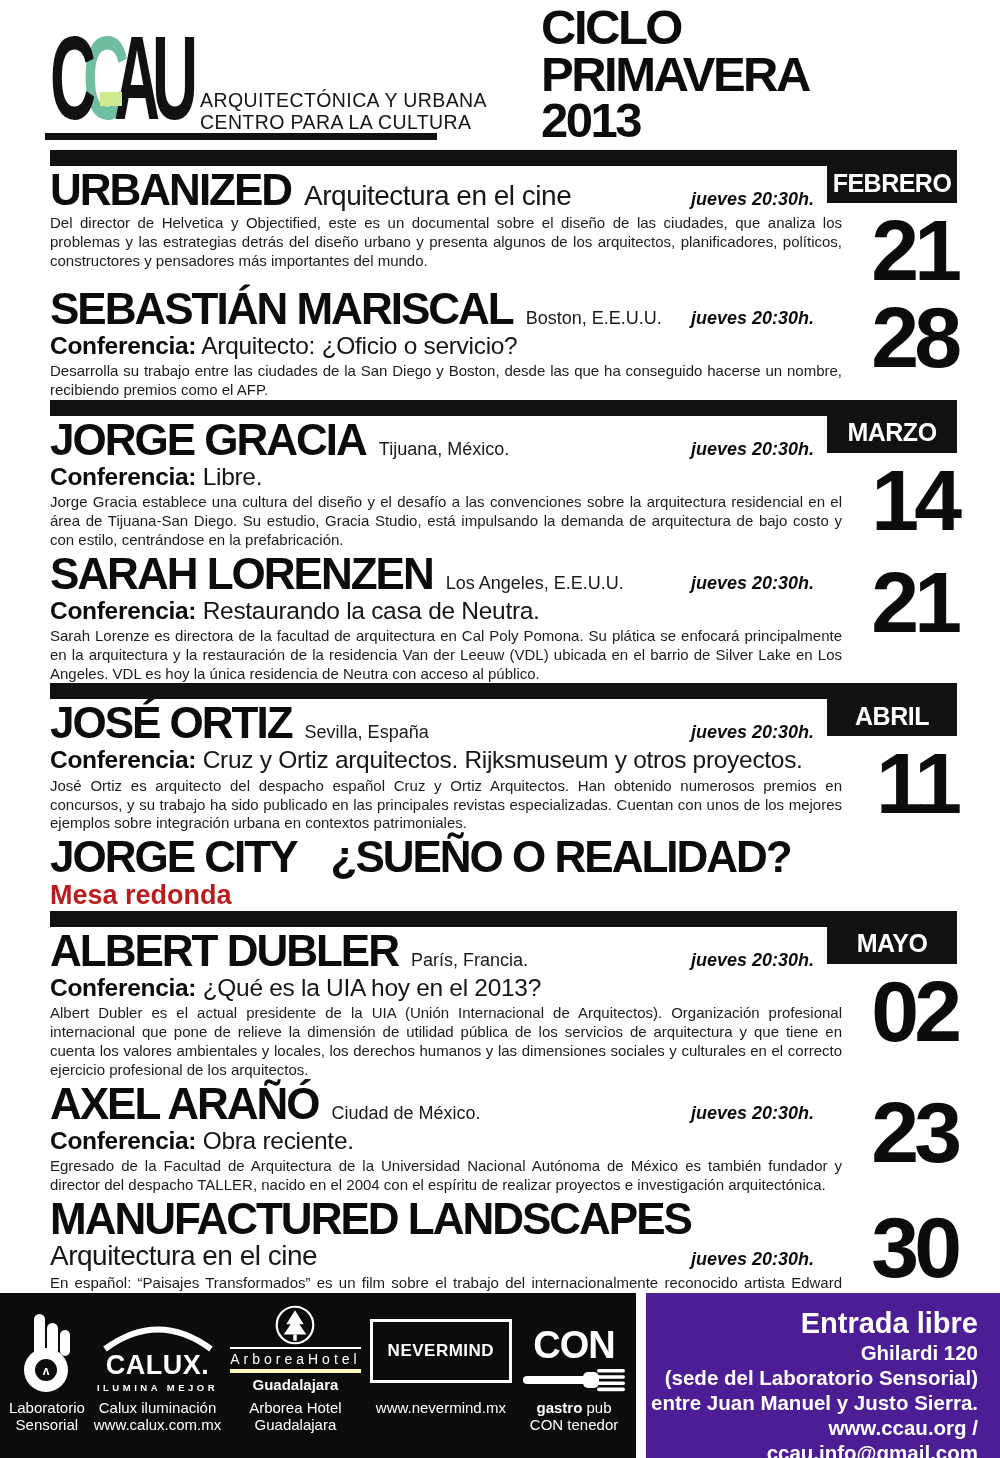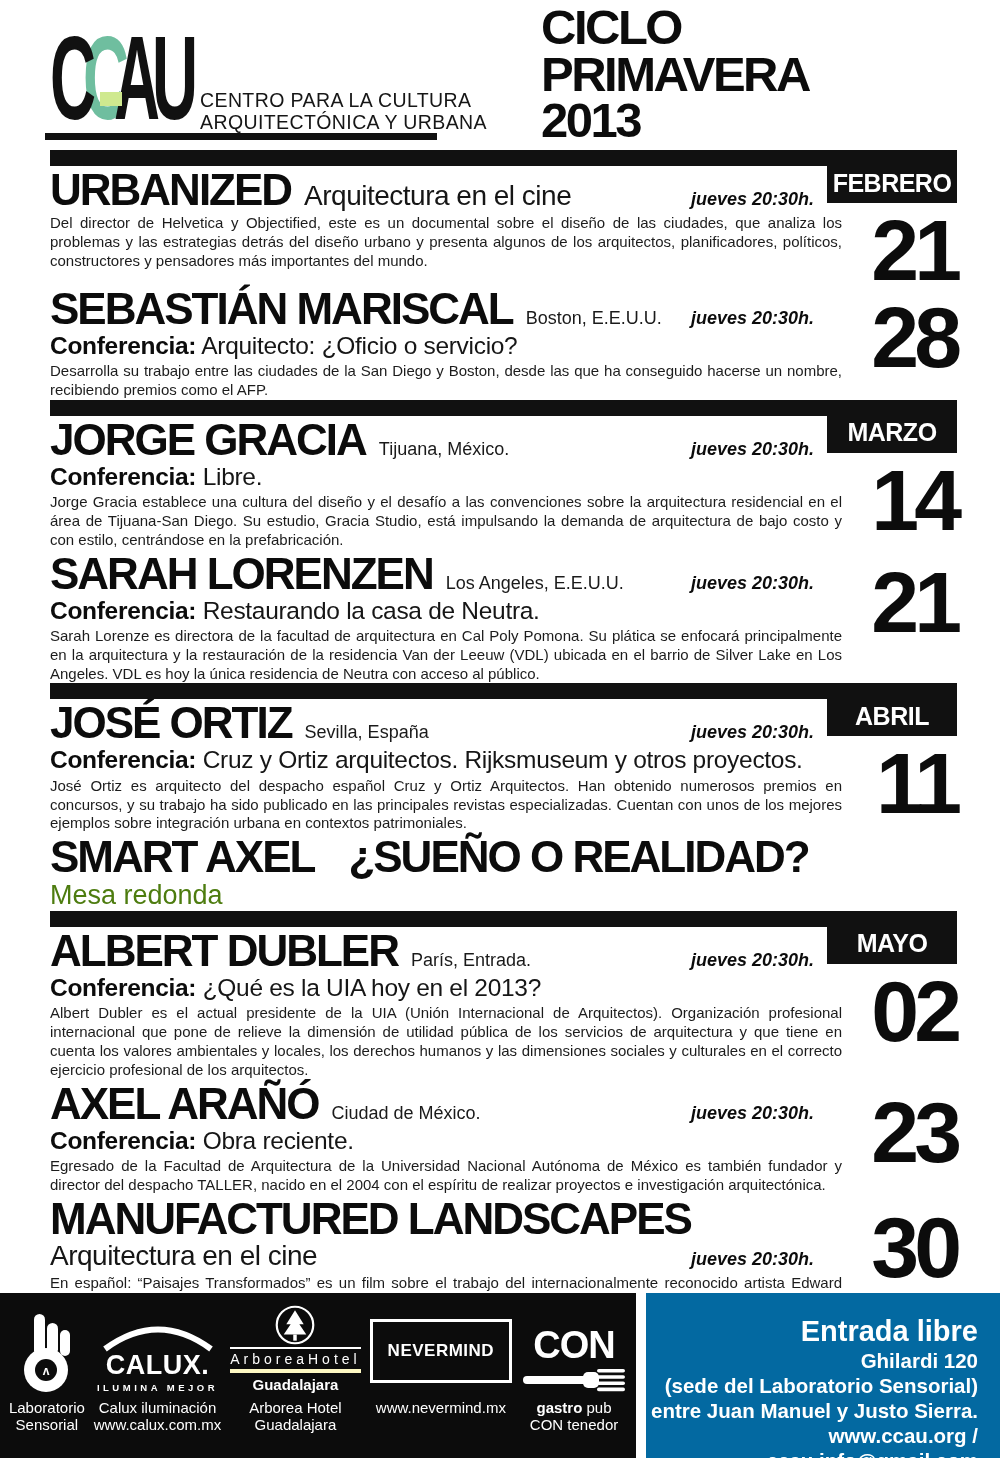--- a/index.html
+++ b/index.html
@@ -44,63 +44,63 @@
     line-height:.80;padding-top:14px;color:#0c0c0c;
   }
   .has-month .event-date{padding-top:46px;}
   .title-row{display:flex;align-items:baseline;gap:13px;}
   .t-name{margin:0;font-size:44px;font-weight:700;letter-spacing:-2px;line-height:.9;white-space:nowrap;color:#0c0c0c;}
   .t-sub{font-size:28px;letter-spacing:-.5px;color:#161616;white-space:nowrap;}
   .t-loc{font-size:18px;color:#1a1a1a;white-space:nowrap;}
   .t-time{margin-left:auto;margin-right:28px;font-size:18px;font-weight:700;font-style:italic;white-space:nowrap;color:#0c0c0c;}
   .conf-row{font-size:24.5px;letter-spacing:-.3px;line-height:1.15;margin-top:3px;color:#161616;}
   .conf-label{font-weight:700;color:#0c0c0c;}
-  .sub-bold{font-size:27px;font-weight:400;margin-top:3px;color:#4d7c0f;}
+  .sub-bold{font-size:27px;font-weight:700;margin-top:3px;color:#b91c1c;}
   .desc{width:792px;margin:2px 0 0;font-size:15px;line-height:1.26;text-align:justify;color:#1c1c1c;}
   .subtitle-row{display:flex;align-items:baseline;margin-top:2px;}
 
   
   .footer{position:absolute;left:0;top:1293px;width:1000px;height:165px;display:flex;background:#fff;}
   .footer-left{
     width:636px;background:#0c0c0c;color:#fff;box-sizing:border-box;
     display:flex;justify-content:space-evenly;align-items:flex-start;padding-top:12px;
   }
   .sponsor{text-align:center;}
   .sponsor-logo{height:88px;display:flex;flex-direction:column;align-items:center;justify-content:flex-end;}
   .sponsor-caption{font-size:15px;line-height:1.15;margin-top:6px;color:#fff;}
   .calux-word{font-size:27px;font-weight:700;letter-spacing:.5px;line-height:1;}
   .calux-sub{font-size:9.5px;font-weight:700;letter-spacing:3.5px;margin-top:3px;}
   .arborea-word{font-size:14px;letter-spacing:4px;border-top:2px solid #fff;border-bottom:4px solid #fef9c3;padding:2px 0;margin-top:2px;}
   .arborea-sub{font-size:15px;font-weight:700;margin-top:3px;}
   .nevermind-box{border:3px solid #fff;padding:19px 15px;font-size:17px;font-weight:700;letter-spacing:.5px;margin-bottom:10px;}
   .con-word{font-size:38px;font-weight:700;letter-spacing:-1px;line-height:.9;}
   .footer-right{
-    flex:1;margin-left:10px;background:#0369a1;color:#fff;text-align:right;
-    box-sizing:border-box;padding:22px 22px 0 0;
+    flex:1;margin-left:10px;background:#4c1d95;color:#fff;text-align:right;
+    box-sizing:border-box;padding:14px 22px 0 0;
   }
   .fr-title{font-size:29px;font-weight:700;line-height:1.15;}
   .fr-line{font-size:20.5px;font-weight:700;line-height:1.22;}
   .b{font-weight:700;}
 </style>
 </head>
 <body>
 
 <div class="content">
   <div class="pad">
 
     <div class="header">
       <div class="logo">
         <span class="cc-letter blk" style="left:0">C</span>
         <span class="cc-letter teal" style="left:33px">C</span>
         <span class="cc-letter blk" style="left:64px">A</span>
         <span class="cc-letter blk" style="left:102px">U</span>
         <span class="cc-lime"></span>
         <div class="tagline">
+          <div>ARQUITECTÓNICA Y URBANA</div>
           <div>CENTRO PARA LA CULTURA</div>
-          <div>ARQUITECTÓNICA Y URBANA</div>
         </div>
         <div class="logo-underline"></div>
       </div>
       <div class="header-title">
         <div>CICLO PRIMAVERA</div>
         <div>2013</div>
       </div>
     </div>
 
     <div class="month-divider">
@@ -187,36 +187,36 @@
           <span>Cruz y Ortiz arquitectos. Rijksmuseum y otros proyectos.</span>
         </div>
         <p class="desc">José Ortiz es arquitecto del despacho español Cruz y Ortiz Arquitectos. Han obtenido numerosos premios en concursos, y su trabajo ha sido publicado en las principales revistas especializadas. Cuentan con unos de los mejores ejemplos sobre integración urbana en contextos patrimoniales.</p>
       </div>
       <div class="event-date">11</div>
     </section>
 
     <section class="event">
       <div class="event-main">
         <div class="title-row" style="gap:34px;">
-          <h2 class="t-name">SMART AXEL</h2>
+          <h2 class="t-name">JORGE CITY</h2>
           <h2 class="t-name">¿SUEÑO O REALIDAD?</h2>
         </div>
         <div class="sub-bold">Mesa redonda</div>
       </div>
     </section>
 
     <div class="month-divider">
       <div class="month-box">MAYO</div>
     </div>
 
     <section class="event has-month">
       <div class="event-main">
         <div class="title-row">
           <h2 class="t-name">ALBERT DUBLER</h2>
-          <span class="t-loc">París, Entrada.</span>
+          <span class="t-loc">París, Francia.</span>
           <span class="t-time">jueves 20:30h.</span>
         </div>
         <div class="conf-row">
           <span class="conf-label">Conferencia:</span>
           <span>¿Qué es la UIA hoy en el 2013?</span>
         </div>
         <p class="desc">Albert Dubler es el actual presidente de la UIA (Unión Internacional de Arquitectos). Organización profesional internacional que pone de relieve la dimensión de utilidad pública de los servicios de arquitectura y que tiene en cuenta los valores ambientales y locales, los derechos humanos y las dimensiones sociales y culturales en el correcto ejercicio profesional de los arquitectos.</p>
       </div>
       <div class="event-date">02</div>
     </section>

